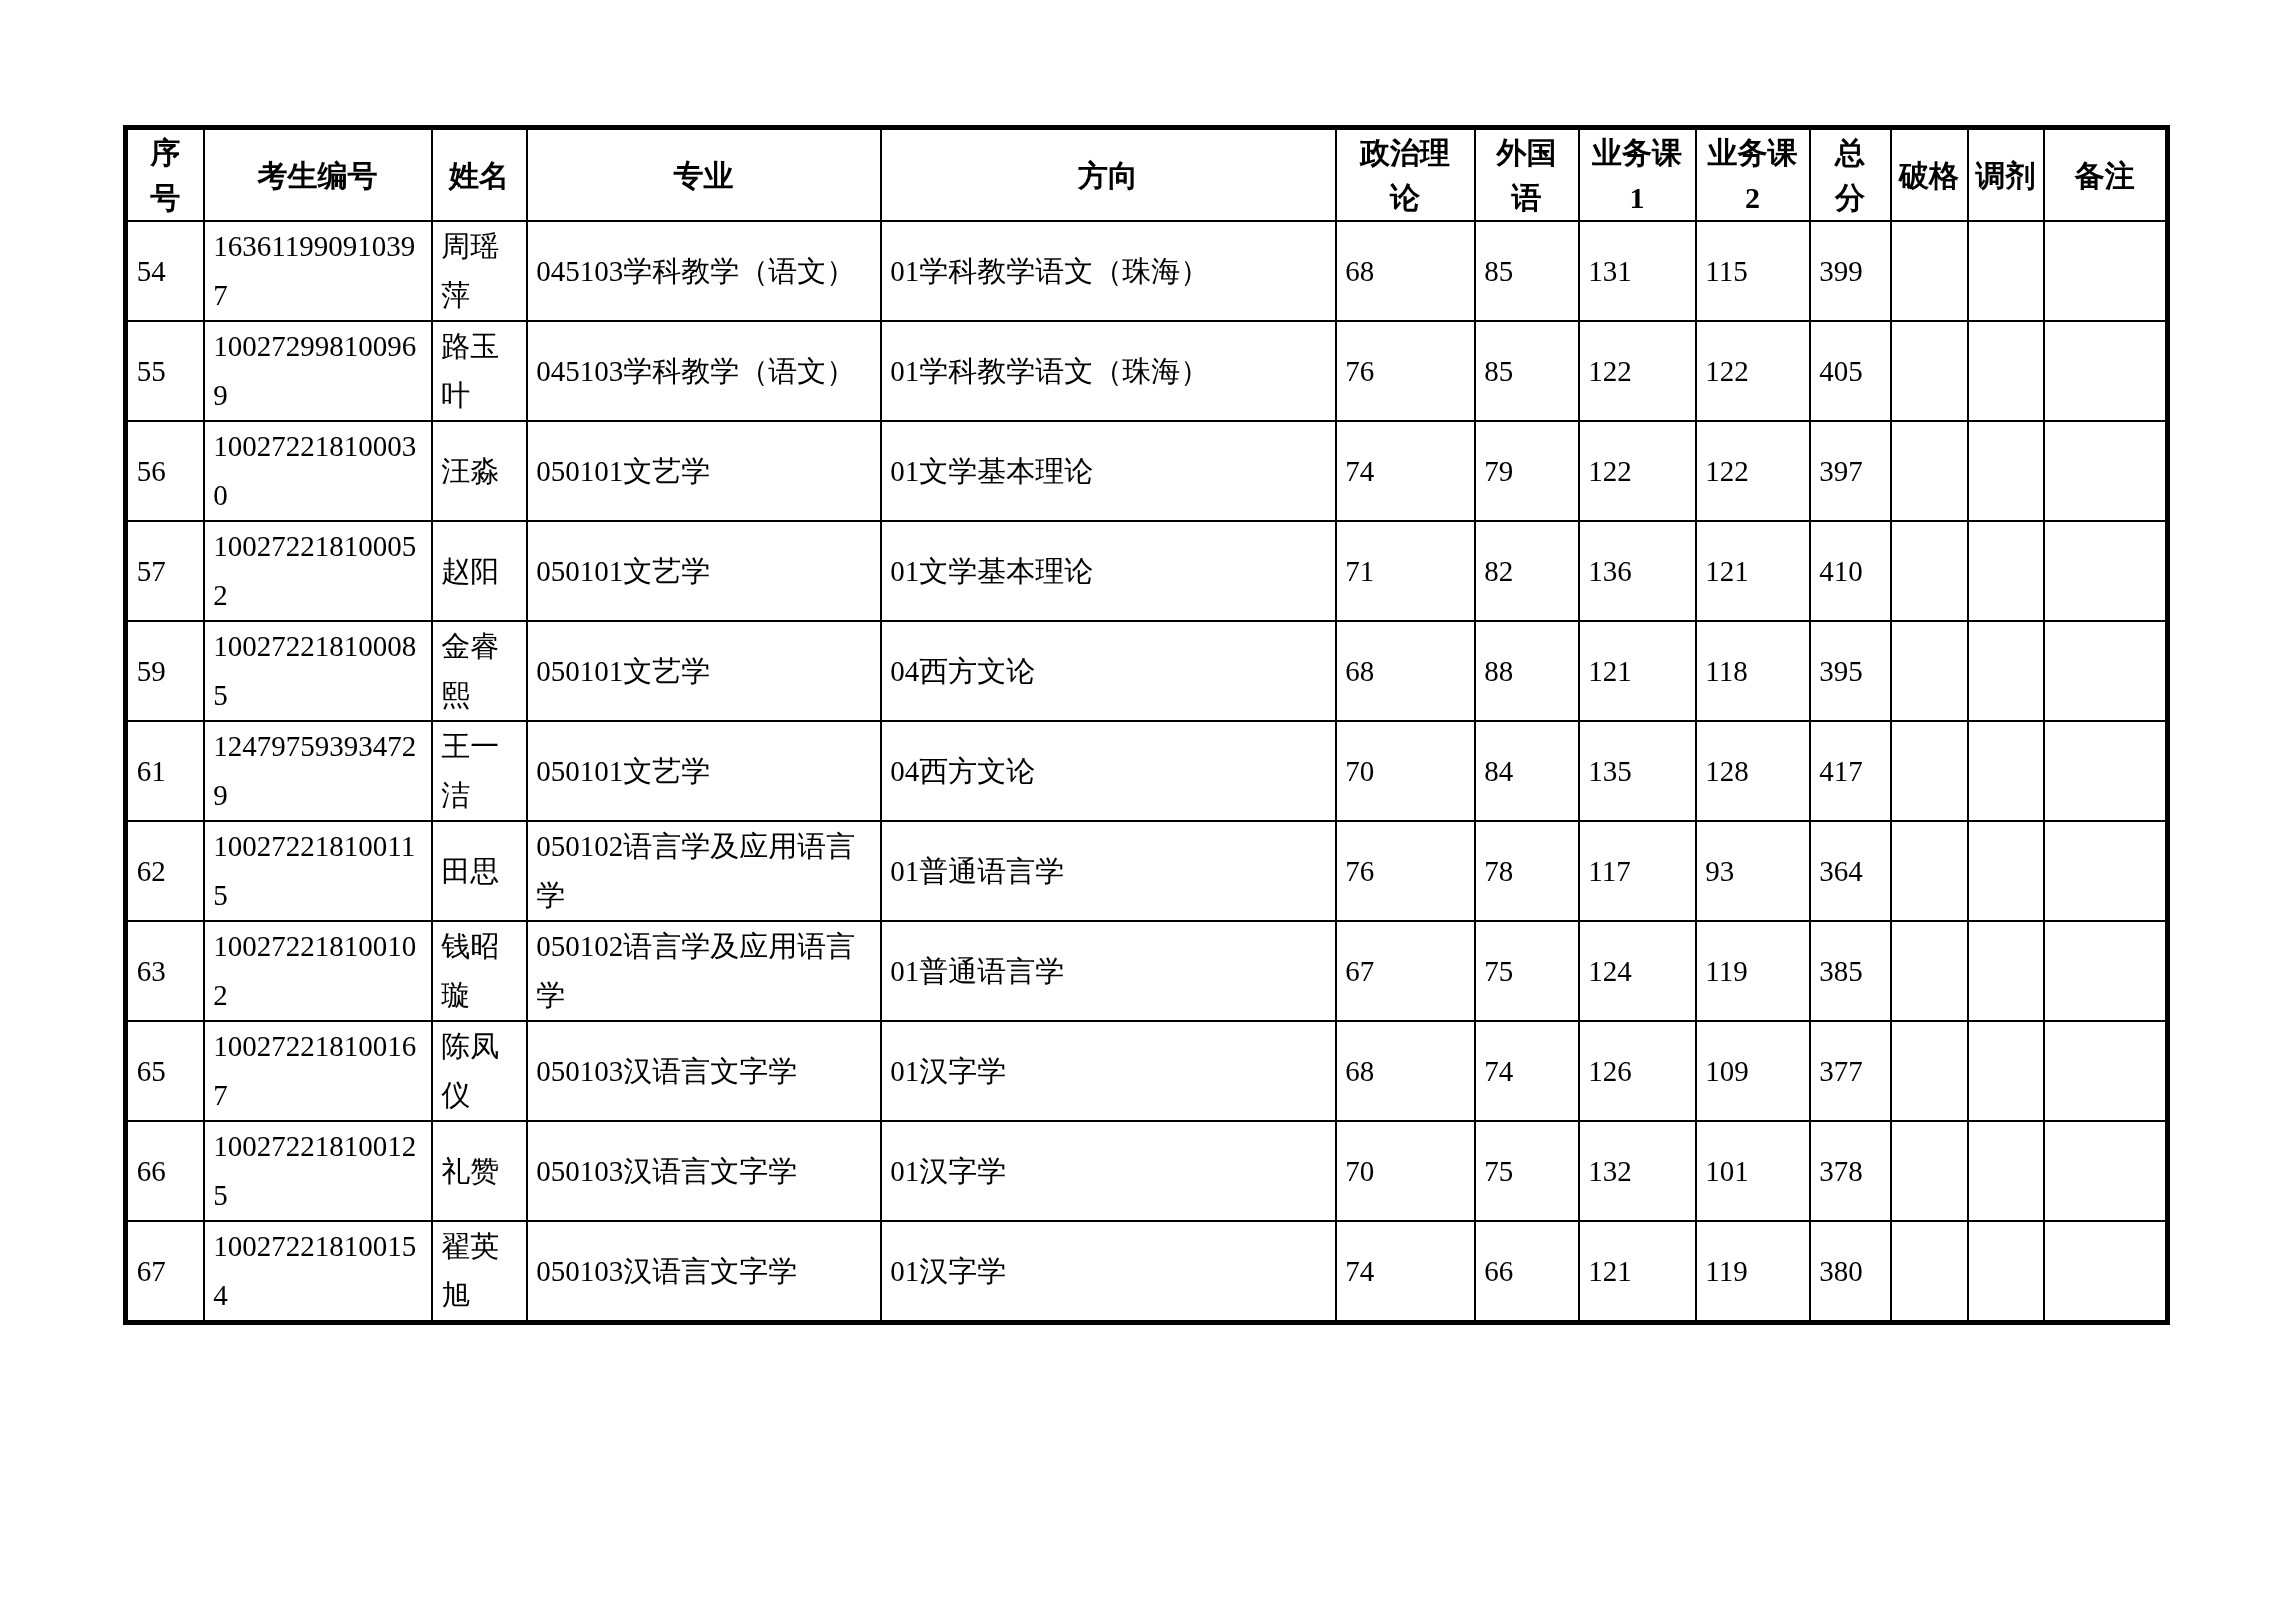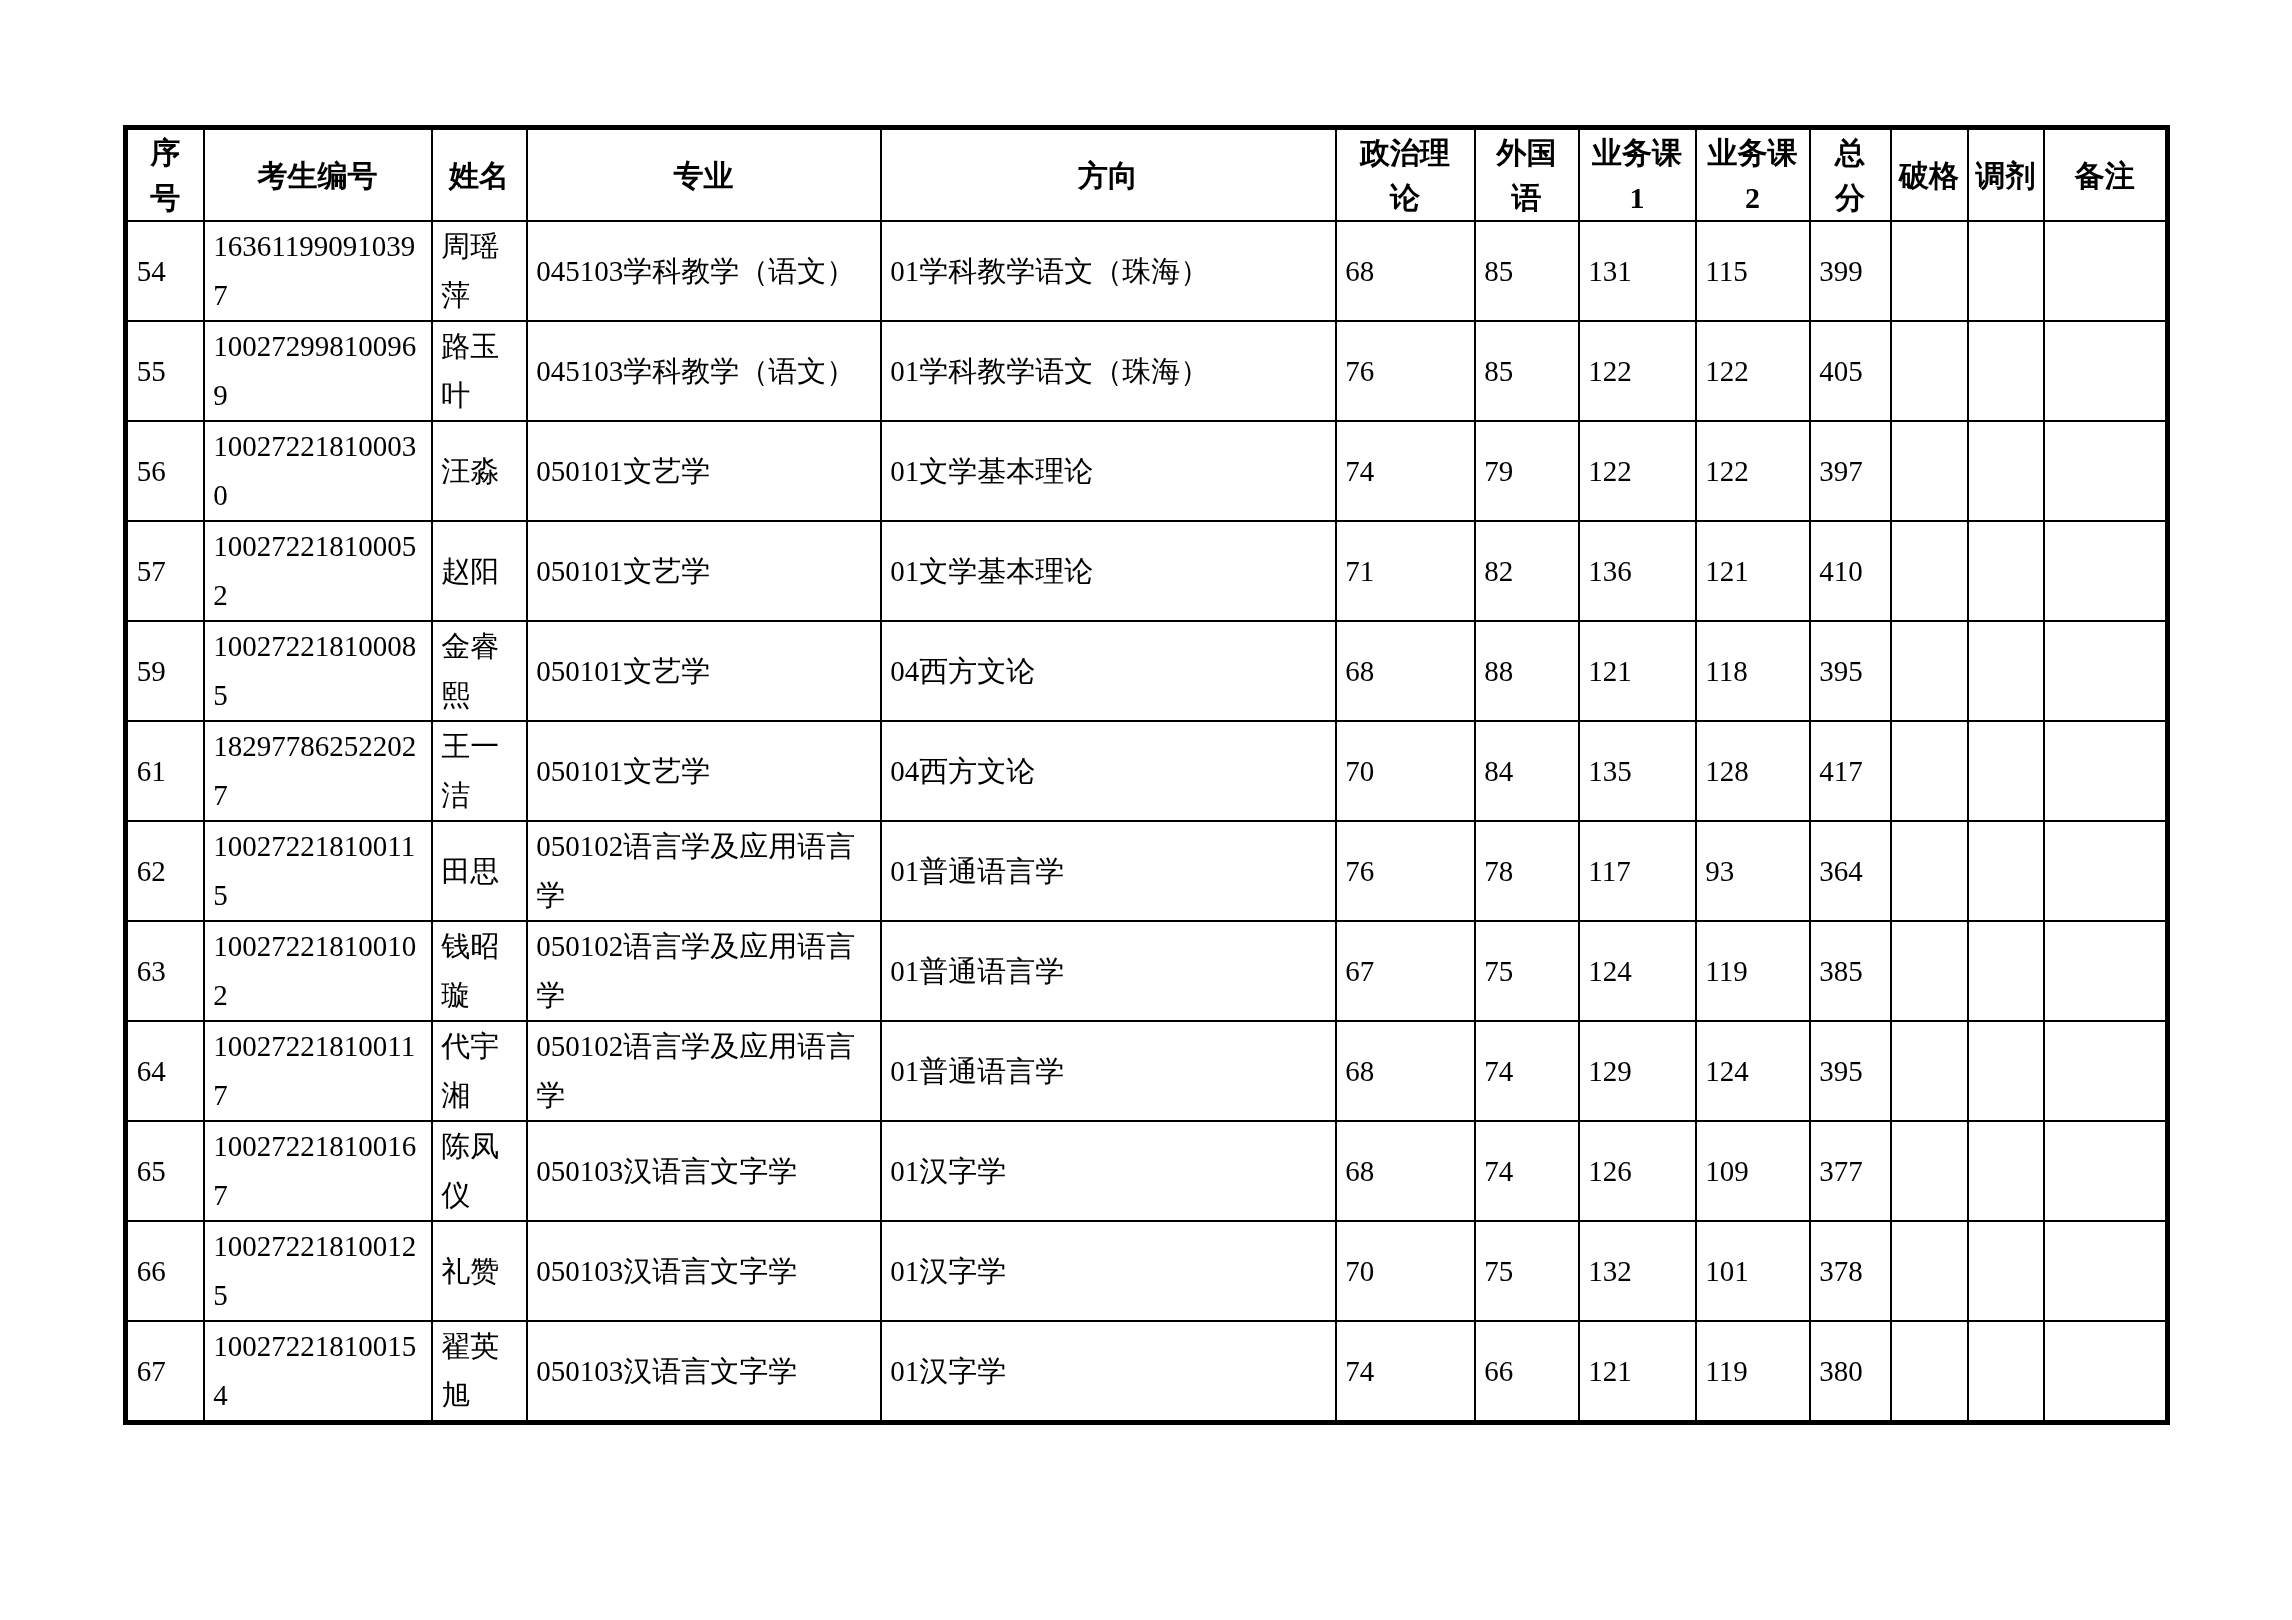--- a/index.html
+++ b/index.html
@@ -168,21 +168,21 @@
           <td>88</td>
           <td>121</td>
           <td>118</td>
           <td>395</td>
           <td></td>
           <td></td>
           <td></td>
         </tr>
         <tr>
           <td>61</td>
-          <td>182977862522027</td>
+          <td>124797593934729</td>
           <td>王一洁</td>
           <td>050101文艺学</td>
           <td>04西方文论</td>
           <td>70</td>
           <td>84</td>
           <td>135</td>
           <td>128</td>
           <td>417</td>
           <td></td>
           <td></td>
@@ -212,35 +212,20 @@
           <td>67</td>
           <td>75</td>
           <td>124</td>
           <td>119</td>
           <td>385</td>
           <td></td>
           <td></td>
           <td></td>
         </tr>
         <tr>
-          <td>64</td>
-          <td>100272218100117</td>
-          <td>代宇湘</td>
-          <td>050102语言学及应用语言学</td>
-          <td>01普通语言学</td>
-          <td>68</td>
-          <td>74</td>
-          <td>129</td>
-          <td>124</td>
-          <td>395</td>
-          <td></td>
-          <td></td>
-          <td></td>
-        </tr>
-        <tr>
           <td>65</td>
           <td>100272218100167</td>
           <td>陈凤仪</td>
           <td>050103汉语言文字学</td>
           <td>01汉字学</td>
           <td>68</td>
           <td>74</td>
           <td>126</td>
           <td>109</td>
           <td>377</td>

